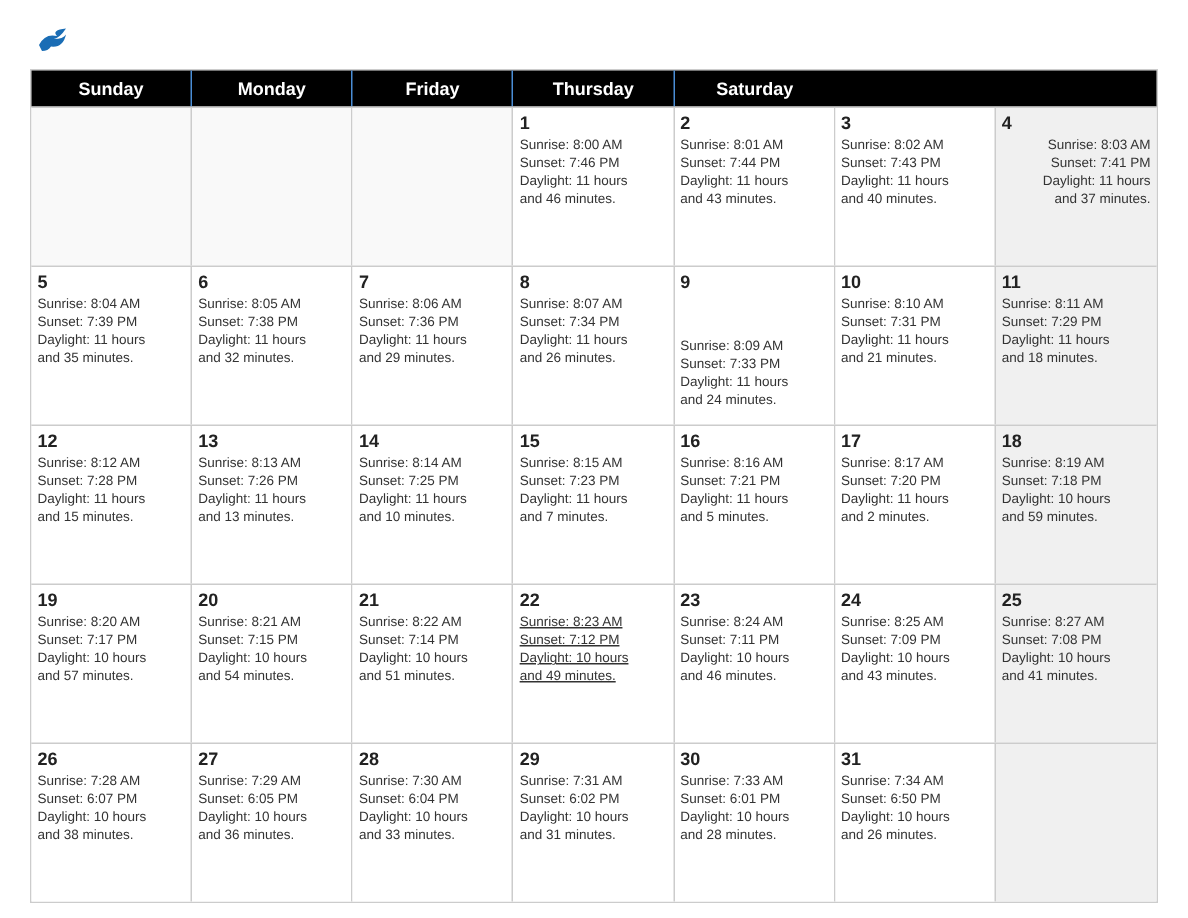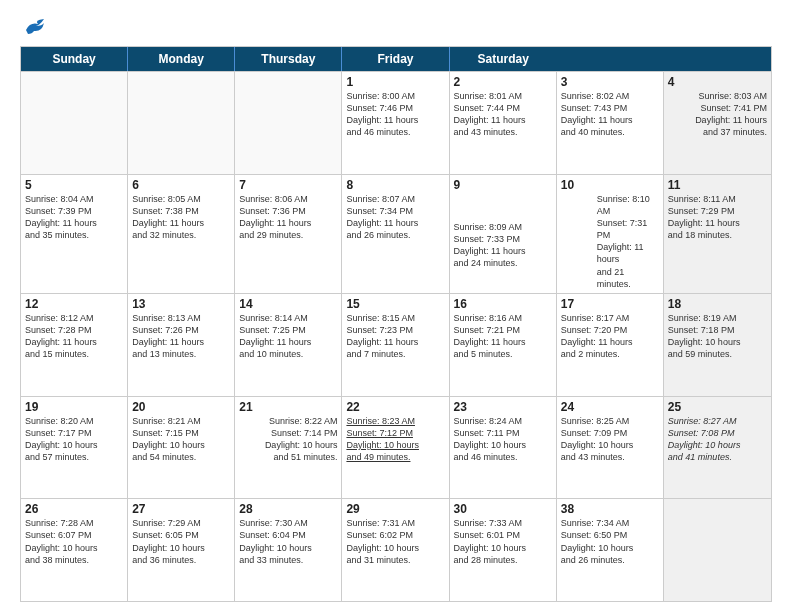--- a/index.html
+++ b/index.html
@@ -63,21 +63,21 @@
     }
     .calendar {
       flex: 1;
       display: flex;
       flex-direction: column;
       border: 1px solid #ccc;
     }
     .cal-header {
       display: grid;
       grid-template-columns: repeat(7, 1fr);
-      background: #0c4a6e;
+      background: #000000;
     }
     .cal-header-cell {
       color: #fff;
       font-size: 12px;
       font-weight: bold;
       text-align: center;
       padding: 5px 2px;
       border-right: 1px solid #4a8dd5;
     }
     .cal-header-cell:last-child { border-right: none; }
@@ -134,22 +134,22 @@
     <div class="title-section">
       <div class="month-title"></div>
       <div class="location-title"></div>
     </div>
   </div>
 
   <div class="calendar">
     <div class="cal-header">
     <div class="cal-header-cell">Sunday</div>
         <div class="cal-header-cell">Monday</div>
+        <div class="cal-header-cell">Friday</div>
         <div class="cal-header-cell">Thursday</div>
-        <div class="cal-header-cell">Friday</div>
         <div class="cal-header-cell">Saturday</div>
       </div>
     <div class="cal-body">
     <div class="cal-row">
           <div class="cal-cell empty"></div>
           <div class="cal-cell empty"></div>
           <div class="cal-cell empty"></div>
           <div class="cal-cell">
             <div class="day-number">1</div>
             <div class="cell-text" style="white-space: pre-line;">Sunrise: 8:00 AM
@@ -210,21 +210,21 @@
           </div>
           <div class="cal-cell">
             <div class="day-number">9</div>
             <div class="cell-text" style="white-space: pre-line; margin-top: 29px;">Sunrise: 8:09 AM
 Sunset: 7:33 PM
 Daylight: 11 hours
 and 24 minutes.</div>
           </div>
           <div class="cal-cell">
             <div class="day-number">10</div>
-            <div class="cell-text" style="white-space: pre-line; margin-left: 36px;">Sunrise: 8:10 AM
+            <div class="cell-text" style="white-space: pre-line;">Sunrise: 8:10 AM
 Sunset: 7:31 PM
 Daylight: 11 hours
 and 21 minutes.</div>
           </div>
           <div class="cal-cell shaded">
             <div class="day-number">11</div>
             <div class="cell-text" style="white-space: pre-line;">Sunrise: 8:11 AM
 Sunset: 7:29 PM
 Daylight: 11 hours
 and 18 minutes.</div>
@@ -291,21 +291,21 @@
           </div>
           <div class="cal-cell">
             <div class="day-number">20</div>
             <div class="cell-text" style="white-space: pre-line;">Sunrise: 8:21 AM
 Sunset: 7:15 PM
 Daylight: 10 hours
 and 54 minutes.</div>
           </div>
           <div class="cal-cell">
             <div class="day-number">21</div>
-            <div class="cell-text" style="white-space: pre-line; text-align: right;">Sunrise: 8:22 AM
+            <div class="cell-text" style="white-space: pre-line;">Sunrise: 8:22 AM
 Sunset: 7:14 PM
 Daylight: 10 hours
 and 51 minutes.</div>
           </div>
           <div class="cal-cell">
             <div class="day-number">22</div>
             <div class="cell-text" style="white-space: pre-line; text-decoration: underline;">Sunrise: 8:23 AM
 Sunset: 7:12 PM
 Daylight: 10 hours
 and 49 minutes.</div>
@@ -319,21 +319,21 @@
           </div>
           <div class="cal-cell">
             <div class="day-number">24</div>
             <div class="cell-text" style="white-space: pre-line;">Sunrise: 8:25 AM
 Sunset: 7:09 PM
 Daylight: 10 hours
 and 43 minutes.</div>
           </div>
           <div class="cal-cell shaded">
             <div class="day-number">25</div>
-            <div class="cell-text" style="white-space: pre-line; font-style: italic;">Sunrise: 8:27 AM
+            <div class="cell-text" style="white-space: pre-line;">Sunrise: 8:27 AM
 Sunset: 7:08 PM
 Daylight: 10 hours
 and 41 minutes.</div>
           </div>
         </div>
         <div class="cal-row">
           <div class="cal-cell">
             <div class="day-number">26</div>
             <div class="cell-text" style="white-space: pre-line;">Sunrise: 7:28 AM
 Sunset: 6:07 PM
@@ -362,21 +362,21 @@
 and 31 minutes.</div>
           </div>
           <div class="cal-cell">
             <div class="day-number">30</div>
             <div class="cell-text" style="white-space: pre-line;">Sunrise: 7:33 AM
 Sunset: 6:01 PM
 Daylight: 10 hours
 and 28 minutes.</div>
           </div>
           <div class="cal-cell">
-            <div class="day-number">38</div>
+            <div class="day-number">31</div>
             <div class="cell-text" style="white-space: pre-line;">Sunrise: 7:34 AM
 Sunset: 6:50 PM
 Daylight: 10 hours
 and 26 minutes.</div>
           </div>
           <div class="cal-cell empty shaded"></div>
         </div>
       </div>
   </div>
 </div>

